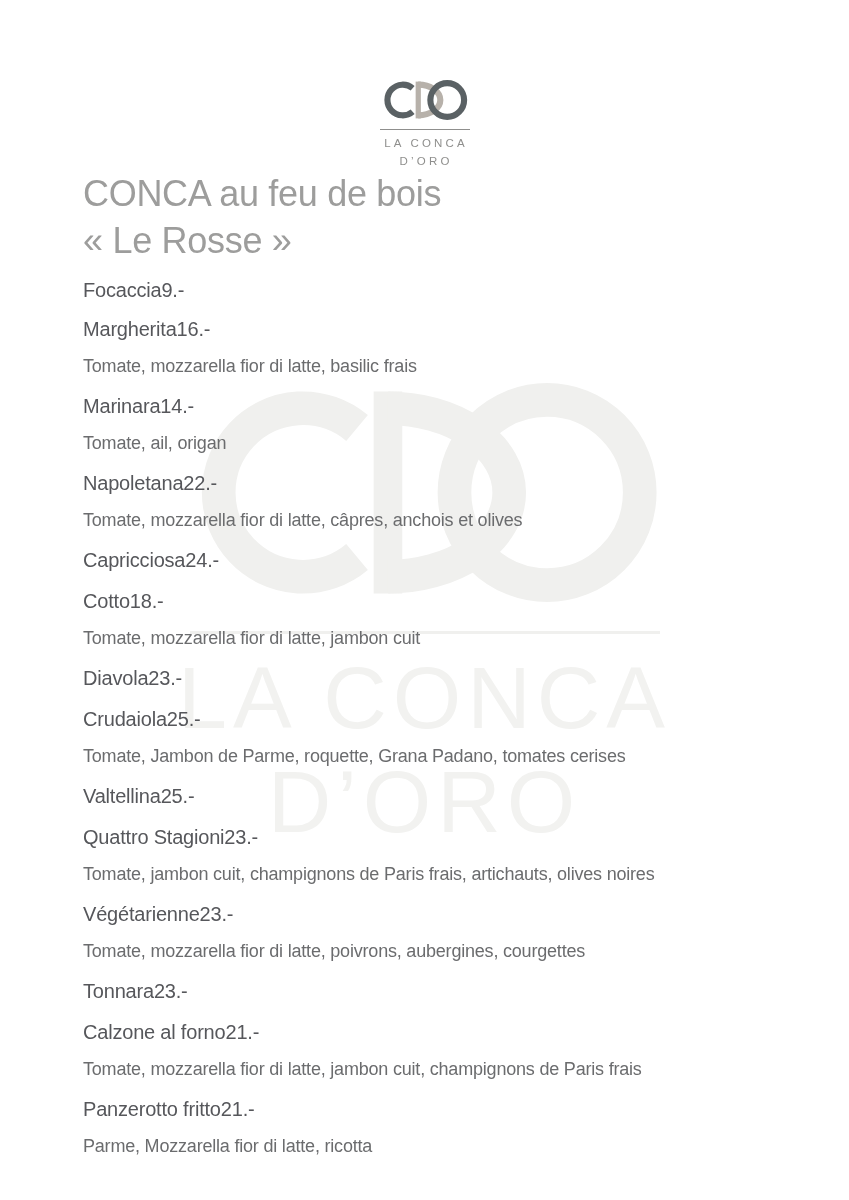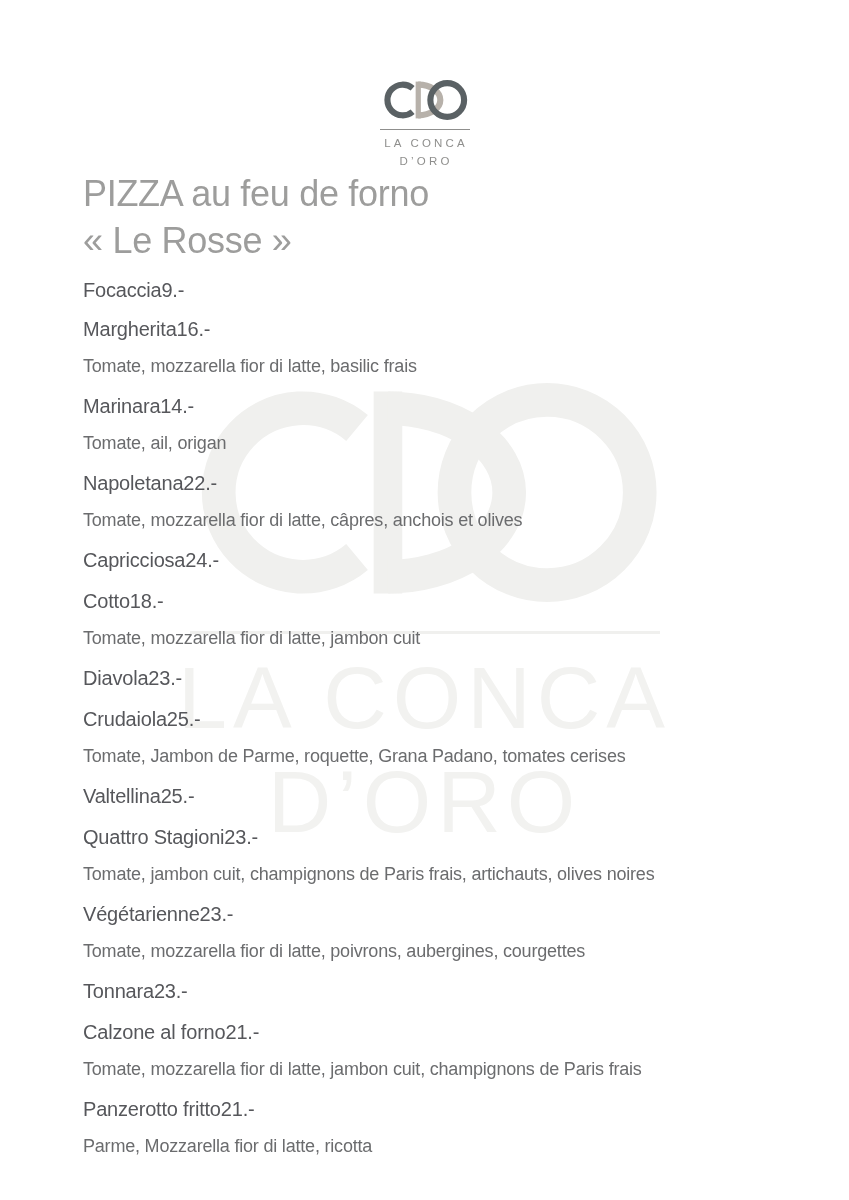--- a/index.html
+++ b/index.html
@@ -118,21 +118,21 @@
   <header class="logo">
     <svg viewBox="0 0 285 150">
       <use href="#cdo-mono"></use>
     </svg>
     <div class="logo-divider"></div>
     <div class="logo-line1">LA CONCA</div>
     <div class="logo-line2">D’ORO</div>
   </header>
 
   <h1 class="title">
-    <span>PIZZA au feu de forno</span><br>
+    <span>CONCA au feu de bois</span><br>
     <span>« Le Rosse »</span>
   </h1>
 
   <main class="menu">
     <div class="item">
       <div class="item-head">
         <span class="item-name">Focaccia</span>
         <span class="item-price">9.-</span>
       </div>
 

